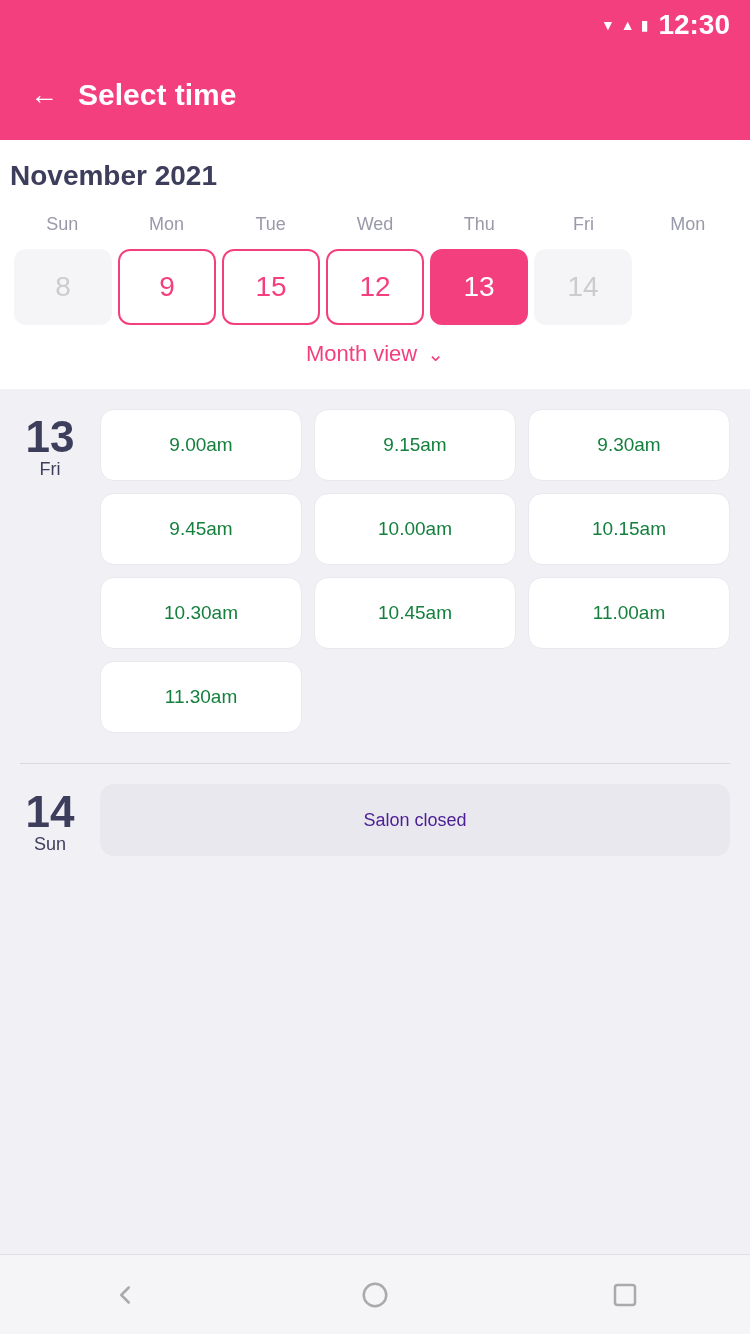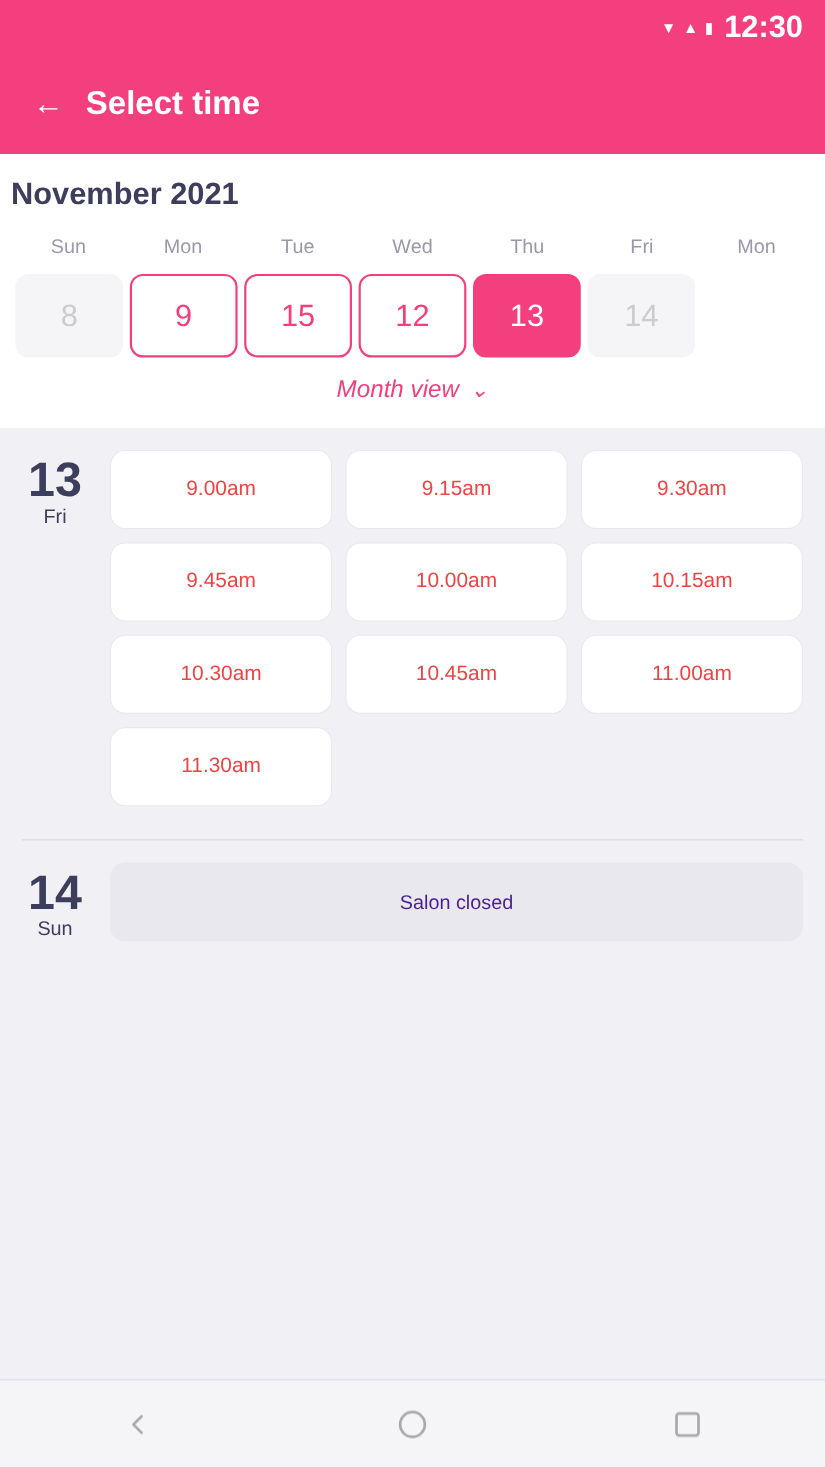--- a/index.html
+++ b/index.html
@@ -113,21 +113,20 @@
     }
 
     
     .month-view-toggle {
       display: flex;
       align-items: center;
       justify-content: center;
       gap: 10px;
       padding: 16px 0 12px;
       cursor: pointer;
-      font-style: italic;
     }
     .month-view-label {
       color: #f43f7e;
       font-size: 22px;
       font-weight: 500;
     }
     .chevron-down {
       color: #f43f7e;
       font-size: 20px;
     }
@@ -167,21 +166,21 @@
       gap: 12px;
     }
     .time-slot {
       background: white;
       border-radius: 14px;
       height: 72px;
       display: flex;
       align-items: center;
       justify-content: center;
       font-size: 19px;
-      color: #ef4444;
+      color: #15803d;
       cursor: pointer;
       border: 1.5px solid #e8e8ee;
     }
 
     
     .closed-block {
       display: flex;
       gap: 20px;
       margin-bottom: 30px;
     }

